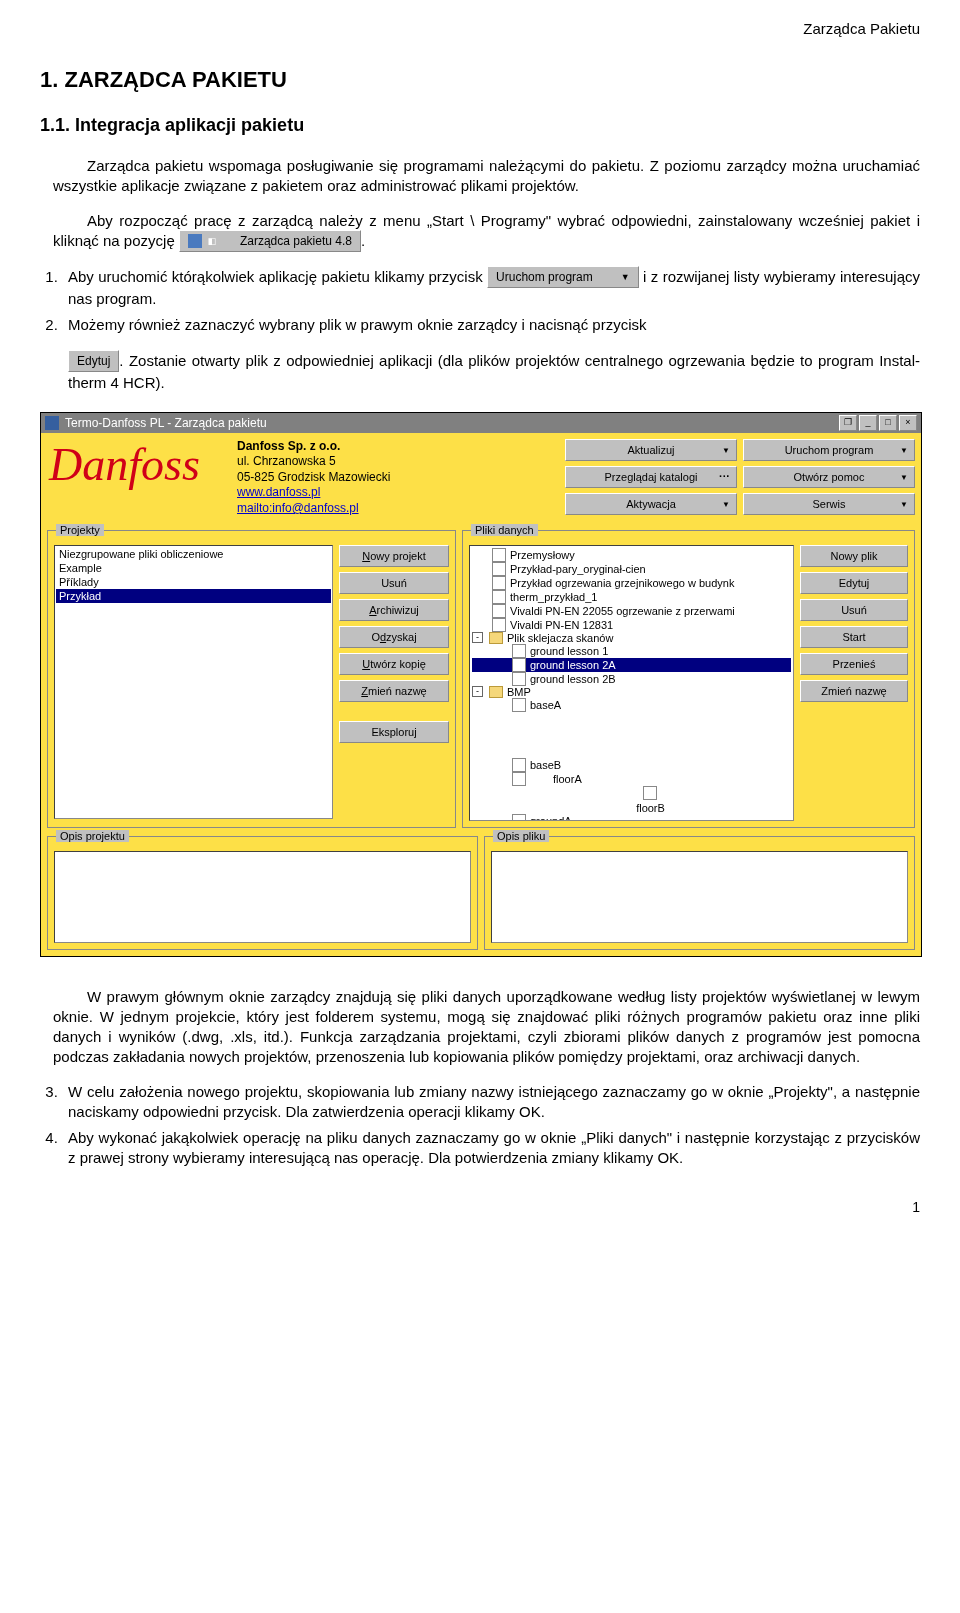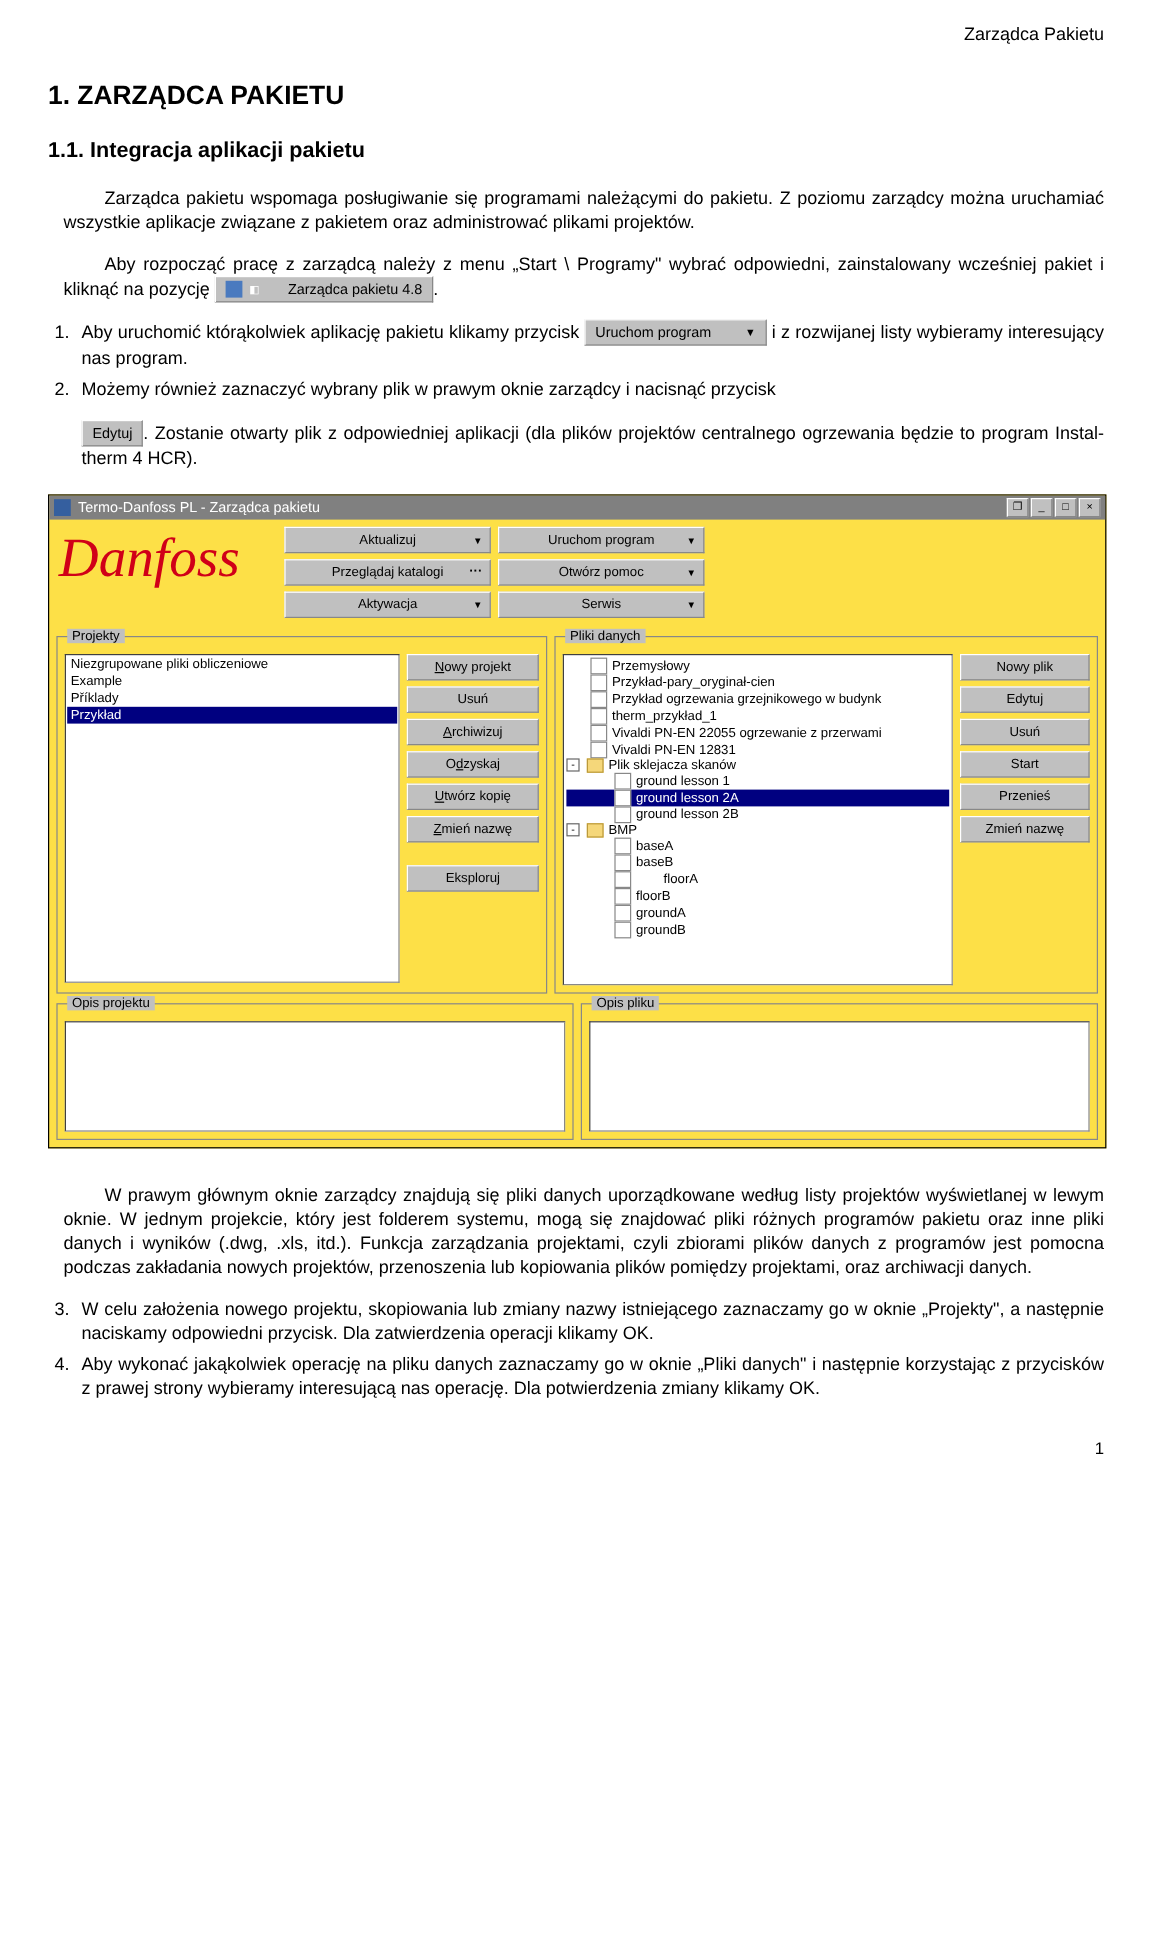--- a/index.html
+++ b/index.html
@@ -256,20 +256,27 @@
       <span class="spacer"></span>
       <span class="wbtn">❐</span>
       <span class="wbtn">_</span>
       <span class="wbtn">□</span>
       <span class="wbtn">×</span>
     </div>
 
     <div class="topstrip">
       <div class="logoarea">
         <div class="danfoss">Danfoss</div>
+      </div>
+      <div class="addr" style="flex:1;">
+        <b>Danfoss Sp. z o.o.</b><br>
+        <span>ul. Chrzanowska 5</span><br>
+        <span>05-825 Grodzisk Mazowiecki</span><br>
+        <a>www.danfoss.pl</a><br>
+        <a>mailto:info@danfoss.pl</a>
       </div>
       <div class="rbtns">
         <div class="btn small"><span>Aktualizuj</span><span class="drop">▼</span></div>
         <div class="btn small"><span>Przeglądaj katalogi</span><span class="dots">···</span></div>
         <div class="btn small"><span>Aktywacja</span><span class="drop">▼</span></div>
       </div>
       <div class="rbtns">
         <div class="btn small"><span>Uruchom program</span><span class="drop">▼</span></div>
         <div class="btn small"><span>Otwórz pomoc</span><span class="drop">▼</span></div>
         <div class="btn small"><span>Serwis</span><span class="drop">▼</span></div>
@@ -343,29 +350,29 @@
             </div>
             <div class="tree-row" style="padding-left: 0px;">
               <span class="box">-</span>
               <span class="ico"></span>
               <span>BMP</span>
             </div>
             <div class="tree-row" style="padding-left: 40px;">
               <span class="fico"></span>
               <span>baseA</span>
             </div>
-            <div class="tree-row" style="padding-left: 40px;">
+            <div class="tree-row" style="padding-left: 40px; margin-top: 46px;">
               <span class="fico"></span>
               <span>baseB</span>
             </div>
             <div class="tree-row" style="padding-left: 40px; gap: 25px;">
               <span class="fico"></span>
               <span>floorA</span>
             </div>
-            <div class="tree-row" style="padding-left: 40px;">
+            <div class="tree-row" style="padding-left: 40px; flex-direction: column;">
               <span class="fico"></span>
               <span>floorB</span>
             </div>
             <div class="tree-row" style="padding-left: 40px;">
               <span class="fico"></span>
               <span>groundA</span>
             </div>
             <div class="tree-row" style="padding-left: 40px;">
               <span class="fico"></span>
               <span>groundB</span>

